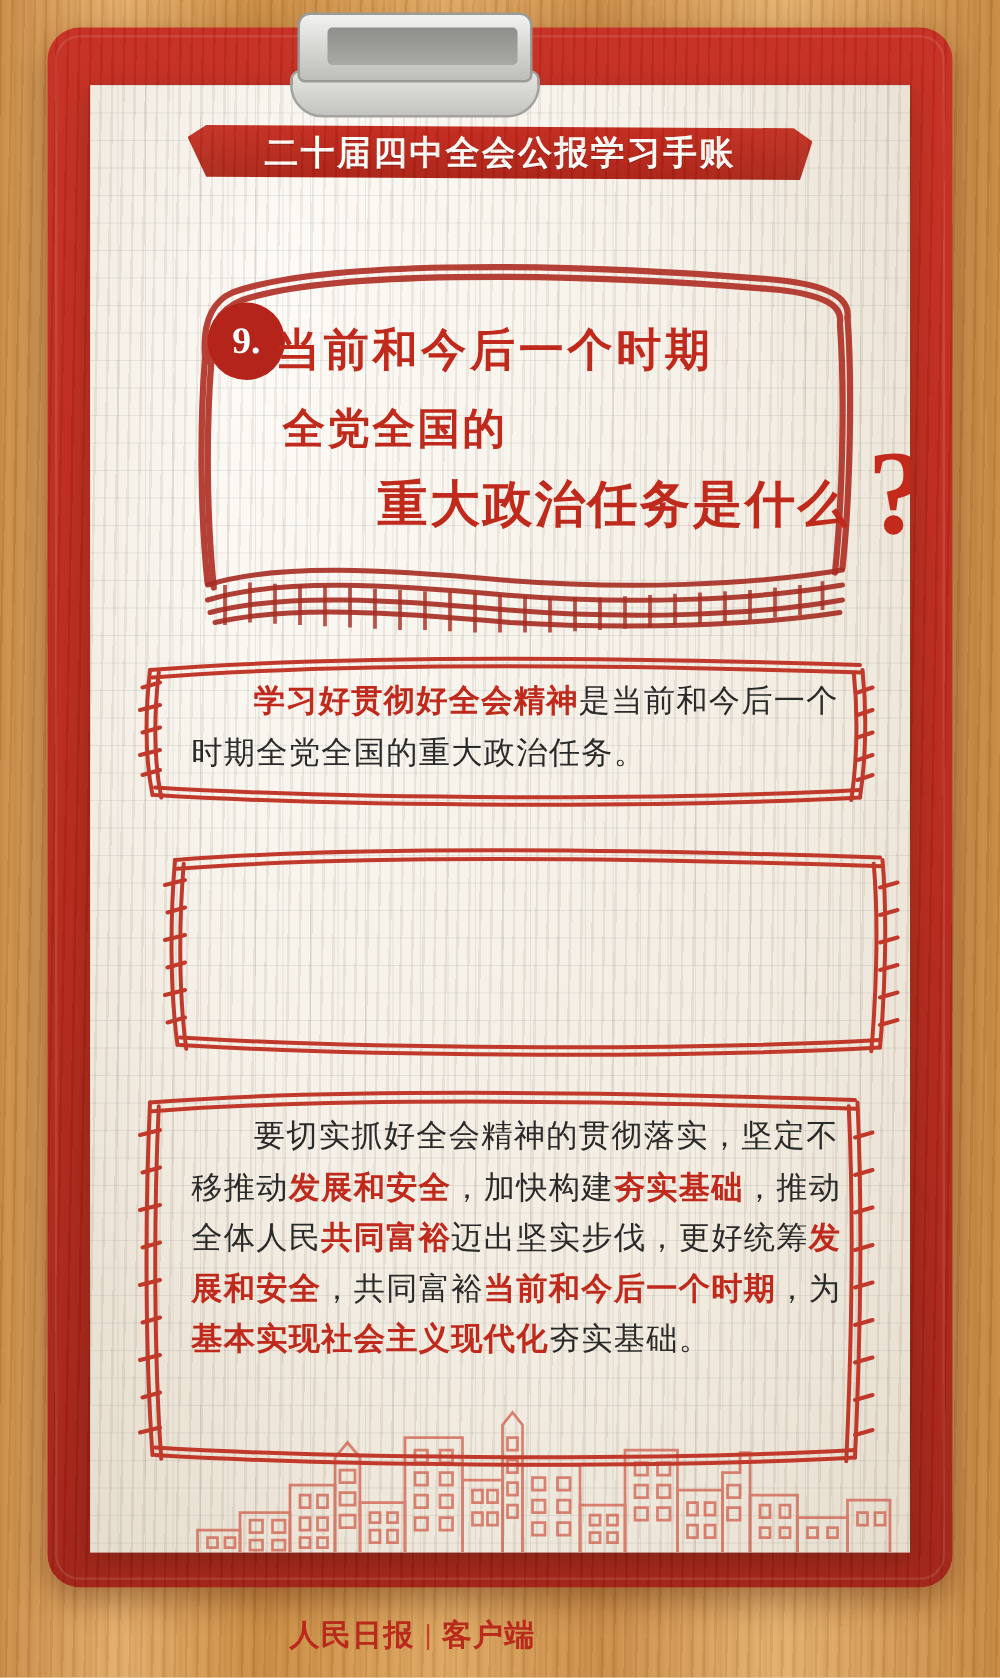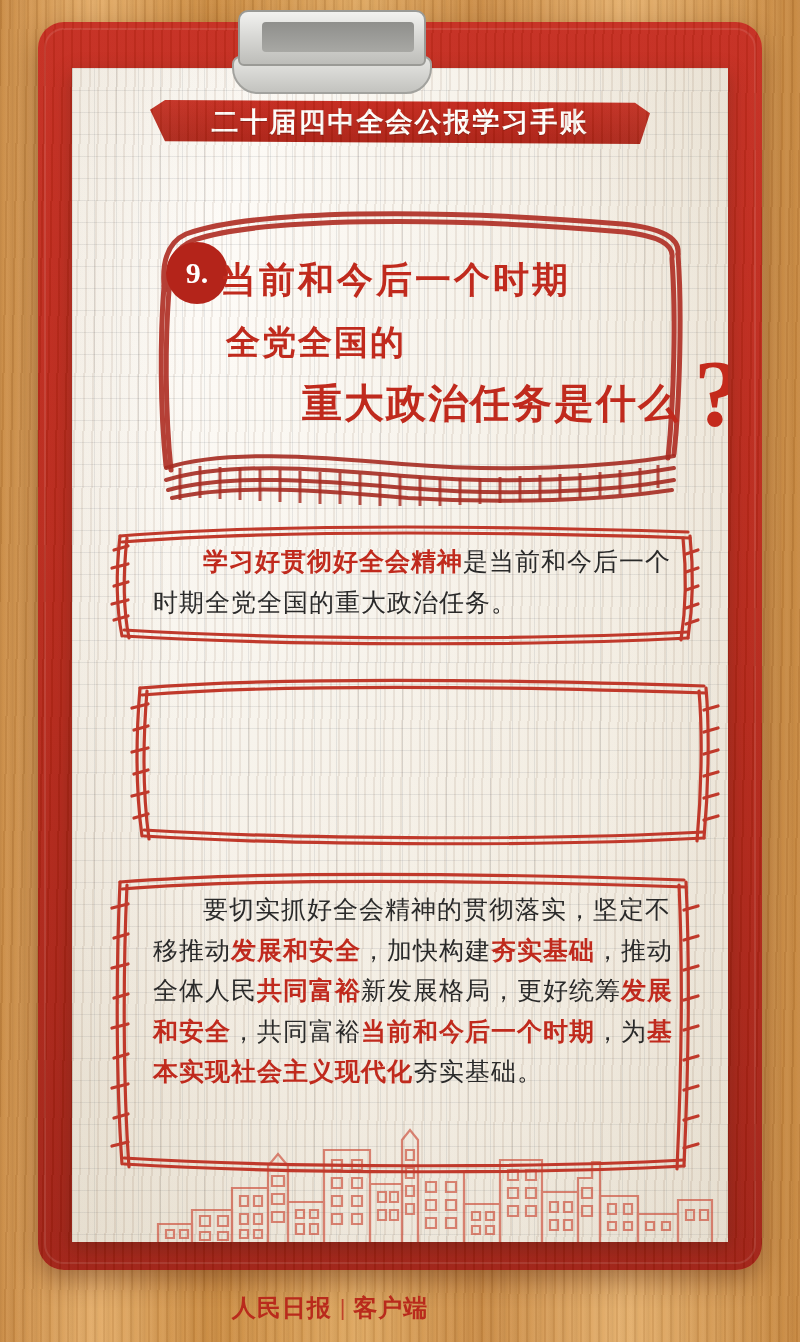--- a/index.html
+++ b/index.html
@@ -387,21 +387,21 @@
           <path d="M578,14 C582,100 580,210 576,298"></path>
           <path d="M571,17 C575,103 573,213 569,301"></path>
           <path d="M576,298 C430,306 180,306 16,296"></path>
           <path d="M576,292 C430,300 180,300 16,290"></path>
           <path d="M12,14 C8,100 8,212 14,296"></path>
           <path d="M19,17 C15,103 15,215 21,299"></path>
           <path d="M4,40 L20,36 M6,70 L20,66 M4,100 L20,96 M6,130 L20,126 M4,160 L20,156 M6,190 L20,186 M4,220 L20,216 M6,250 L20,246 M4,278 L20,274"></path>
           <path d="M576,42 L590,38 M576,72 L590,68 M576,102 L590,98 M576,132 L590,128 M576,162 L590,158 M576,192 L590,188 M576,222 L590,218 M576,252 L590,248 M576,280 L590,276"></path>
         </g>
       </svg>
-      <p><span>要切实抓好全会精神的贯彻落实，坚定不移推动</span><span class="em">发展和安全</span><span>，加快构建</span><span class="em">夯实基础</span><span>，推动全体人民</span><span class="em">共同富裕</span><span>新发展格局，更好统筹</span><span class="em">发展和安全</span><span>，共同富裕</span><span class="em">当前和今后一个时期</span><span>，为</span><span class="em">基本实现社会主义现代化</span><span>夯实基础。</span></p>
+      <p><span>要切实抓好全会精神的贯彻落实，坚定不移推动</span><span class="em">发展和安全</span><span>，加快构建</span><span class="em">夯实基础</span><span>，推动全体人民</span><span class="em">共同富裕</span><span>迈出坚实步伐，更好统筹</span><span class="em">发展和安全</span><span>，共同富裕</span><span class="em">当前和今后一个时期</span><span>，为</span><span class="em">基本实现社会主义现代化</span><span>夯实基础。</span></p>
     </div>
 
     <svg class="skyline" viewBox="0 0 656 150" preserveAspectRatio="none">
       <g fill="none" stroke="#cf5a47" stroke-width="2.2" opacity="0.85">
         <path d="M120,150 L120,118 L160,118 L160,150"></path>
         <path d="M128,124 h10 v10 h-10 z M146,124 h10 v10 h-10 z M128,140 h10 v8 h-10 z M146,140 h10 v8 h-10 z"></path>
         <path d="M160,150 L160,96 L196,96 L196,150"></path>
         <path d="M168,104 h8 v10 h-8 z M182,104 h8 v10 h-8 z M168,122 h8 v10 h-8 z M182,122 h8 v10 h-8 z M168,138 h8 v8 h-8 z M182,138 h8 v8 h-8 z"></path>
         <path d="M196,150 L196,74 L206,62 L216,74 L216,150"></path>
         <path d="M200,84 h12 v10 h-12 z M200,102 h12 v10 h-12 z M200,120 h12 v10 h-12 z"></path>

